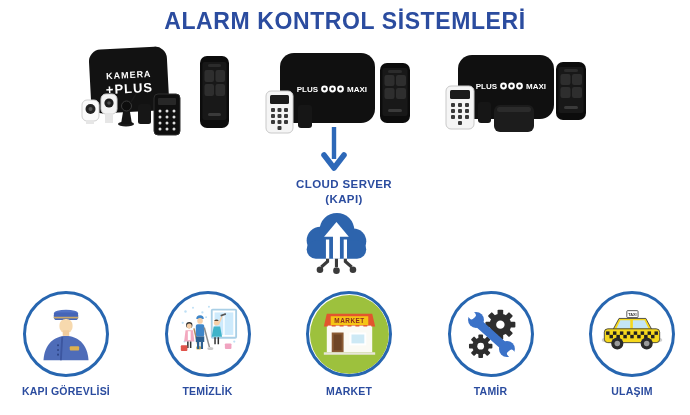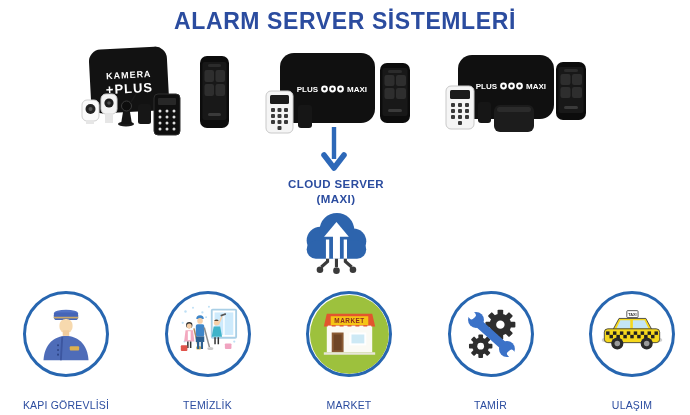--- a/index.html
+++ b/index.html
@@ -10,45 +10,45 @@
   .title{
     position:absolute;top:8px;left:0;width:100%;margin:0;text-align:center;
     font-size:23px;font-weight:800;letter-spacing:.6px;color:#2b4c9f;
   }
   .product{position:absolute;}
   .p1{left:80px;top:42px;}
   .p2{left:256px;top:47px;}
   .p3{left:432px;top:55px;}
   .down-arrow{position:absolute;left:321px;top:127px;}
   .cloud-label{
-    position:absolute;top:177px;left:236px;width:200px;text-align:center;
+    position:absolute;top:177px;left:244px;width:200px;text-align:center;
     font-size:11.5px;font-weight:800;color:#2b4c9f;line-height:1.3;letter-spacing:.4px;
   }
   .cloud-icon{position:absolute;left:292px;top:205px;}
   .services{
     position:absolute;top:291px;left:0;right:0;
     display:flex;justify-content:space-between;padding:0 8px 0 16px;
   }
   .service{width:100px;display:flex;flex-direction:column;align-items:center;}
   .circle{
     width:86px;height:86px;border-radius:50%;border:3.5px solid #2766b0;background:#fff;
     box-sizing:border-box;display:flex;align-items:center;justify-content:center;overflow:hidden;
   }
   .service .label{
-    margin-top:22px;font-size:10.5px;font-weight:400;color:#2b4c9f;
+    margin-top:8px;font-size:10.5px;font-weight:700;color:#2b4c9f;
     letter-spacing:.2px;white-space:nowrap;
   }
   svg text{font-family:"Liberation Sans","DejaVu Sans",sans-serif;}
 </style>
 </head>
 <body>
 
 <div class="stage">
 
-  <h1 class="title">ALARM SERVER SİSTEMLERİ</h1>
+  <h1 class="title">ALARM KONTROL SİSTEMLERİ</h1>
 
   <svg class="product p1" width="150" height="95" viewBox="0 0 150 95">
     <g transform="rotate(-3 49 38)">
       <rect x="10" y="6" width="78" height="64" rx="12" fill="#121212"></rect>
       <text x="49" y="36" font-size="9" font-weight="bold" fill="#ffffff" text-anchor="middle" letter-spacing="1">KAMERA</text>
       <text x="49" y="51" font-size="13" font-weight="bold" fill="#ffffff" text-anchor="middle" letter-spacing="1">+PLUS</text>
     </g>
     <g>
       <rect x="2" y="58" width="17" height="21" rx="5" fill="#fafafa" stroke="#cfcfcf"></rect>
       <circle cx="10.5" cy="67" r="5" fill="#222"></circle>
@@ -194,21 +194,21 @@
     </g>
   </svg>
 
   <svg class="down-arrow" width="26" height="46" viewBox="0 0 26 46">
     <rect x="10.8" y="0" width="4.4" height="32" fill="#2d68b8"></rect>
     <path d="M3,28 L13,41 L23,28" stroke="#2d68b8" stroke-width="5.5" fill="none" stroke-linecap="round" stroke-linejoin="round"></path>
   </svg>
 
   <div class="cloud-label">
     <div>CLOUD SERVER</div>
-    <div>(MAXI)</div>
+    <div>(KAPI)</div>
   </div>
 
   <svg class="cloud-icon" width="88" height="80" viewBox="0 0 96 86">
     <g fill="#2d64ad">
       <circle cx="31" cy="38" r="15"></circle>
       <circle cx="49" cy="27" r="19"></circle>
       <circle cx="67" cy="39" r="14"></circle>
       <rect x="16" y="38" width="65" height="20" rx="10"></rect>
     </g>
     <g>

